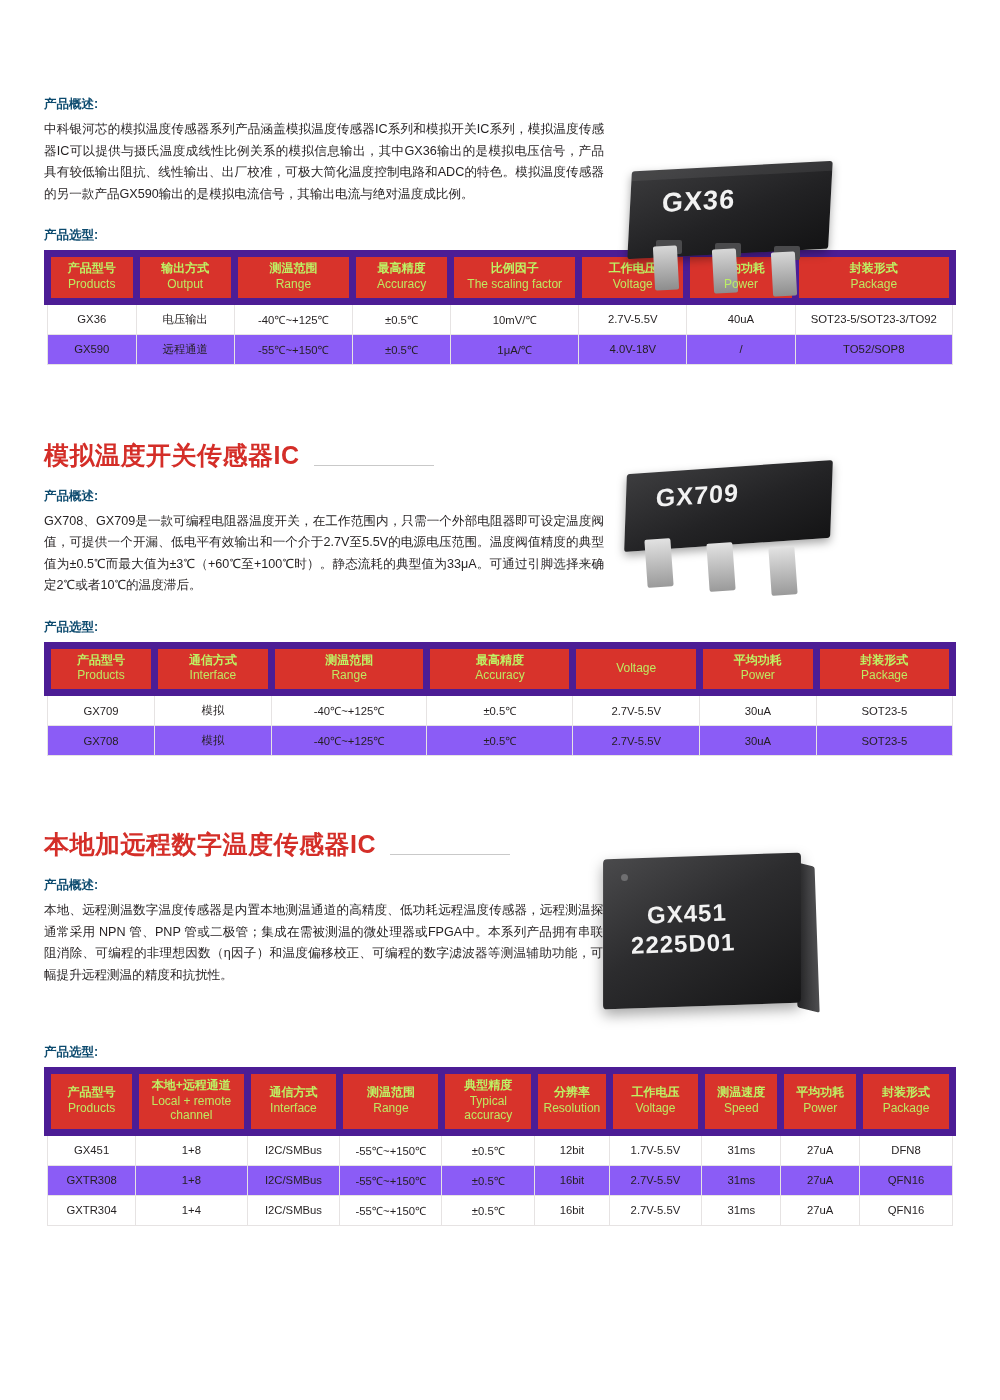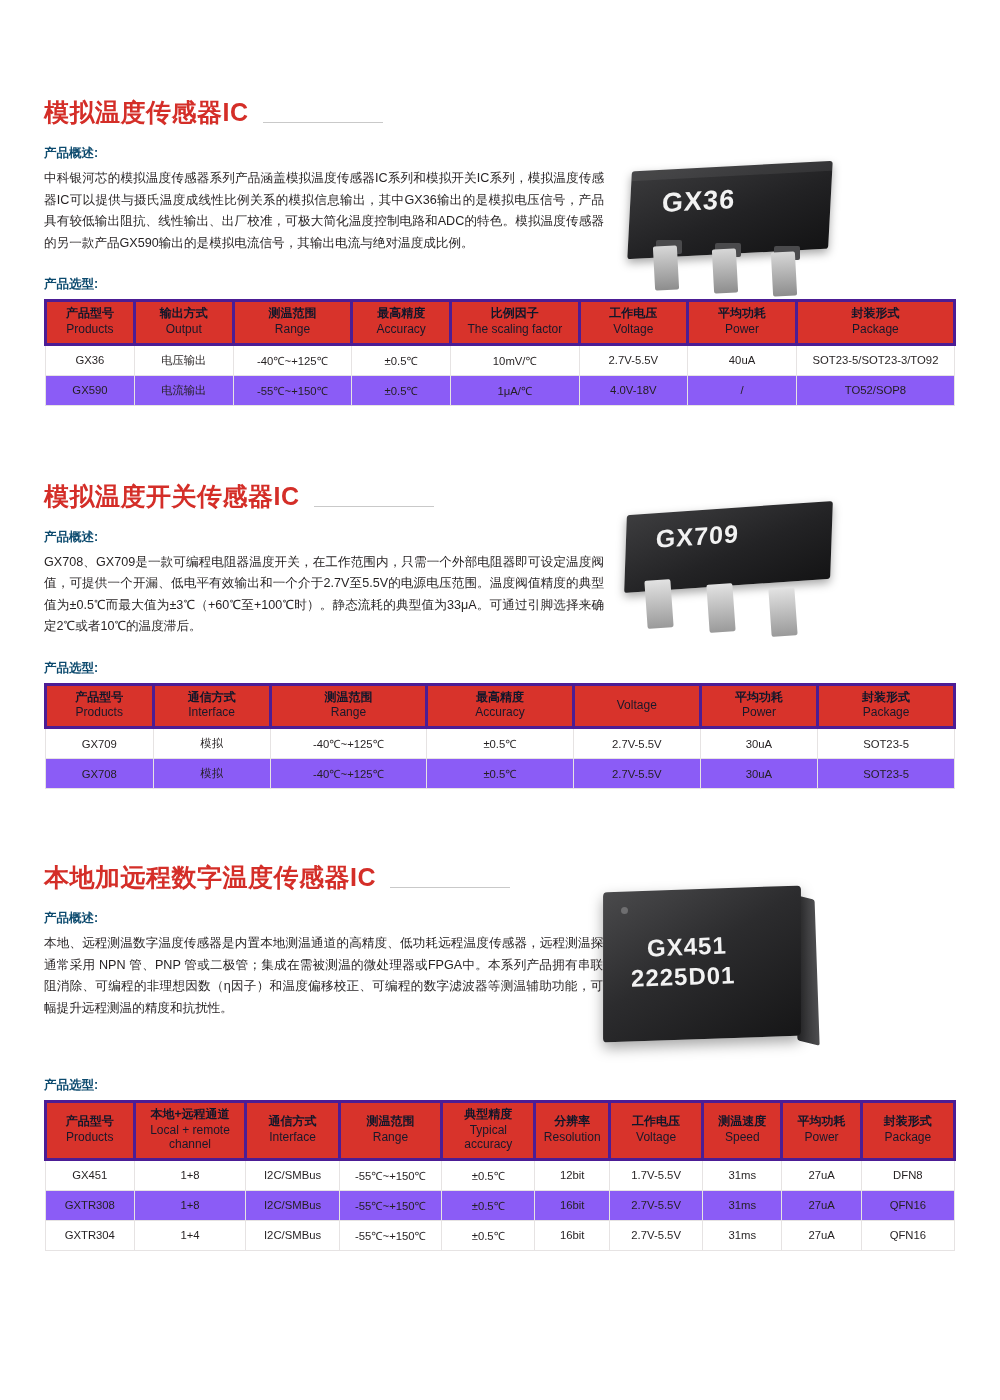--- a/index.html
+++ b/index.html
@@ -176,22 +176,22 @@
 
   
   table.spec {
     border-collapse: collapse;
     width: 100%;
     margin-top: 4px;
     table-layout: fixed;
   }
   table.spec th {
     background: #d8332b;
-    color: #0f172a;
-    border: 3px solid #4c1d95;
+    color: #bef264;
+    border: 7px solid #4c1d95;
     padding: 5px 2px 6px 2px;
     font-weight: bold;
     line-height: 1.15;
   }
   table.spec th .zh { font-size: 12px; display: block; }
   table.spec th .en { font-size: 12px; display: block; font-weight: normal; opacity: 0.95; margin-top: 2px; }
   table.spec td {
     border: 1px solid #e6e3e3;
     text-align: center;
     font-size: 11.3px;
@@ -220,24 +220,20 @@
       <div class="body"></div>
       <div class="legtop" style="left:36px; top:86px;"></div>
       <div class="legtop" style="left:95px; top:89px;"></div>
       <div class="legtop" style="left:154px; top:92px;"></div>
       <div class="leg l1"></div>
       <div class="leg l2"></div>
       <div class="leg l3"></div>
       <div class="chip-label lbl">GX36</div>
     </div>
 
-    <div class="sec-title-wrap">
-      <div class="sec-title">模拟温度传感器IC</div>
-      <div class="sec-title-rule"></div>
-    </div>
 
     <div class="sub-label">产品概述:</div>
     <div class="body-text">中科银河芯的模拟温度传感器系列产品涵盖模拟温度传感器IC系列和模拟开关IC系列，模拟温度传感器IC可以提供与摄氏温度成线性比例关系的模拟信息输出，其中GX36输出的是模拟电压信号，产品具有较低输出阻抗、线性输出、出厂校准，可极大简化温度控制电路和ADC的特色。模拟温度传感器的另一款产品GX590输出的是模拟电流信号，其输出电流与绝对温度成比例。</div>
 
     <div class="sub-label spaced">产品选型:</div>
 
     <table class="spec">
       <colgroup>
         <col style="width:9%">
           <col style="width:10%">
@@ -290,21 +286,21 @@
           <td>电压输出</td>
           <td>-40℃~+125℃</td>
           <td>±0.5℃</td>
           <td>10mV/℃</td>
           <td>2.7V-5.5V</td>
           <td>40uA</td>
           <td>SOT23-5/SOT23-3/TO92</td>
         </tr>
         <tr class="even">
           <td>GX590</td>
-          <td>电流输出</td>
+          <td>远程通道</td>
           <td>-55℃~+150℃</td>
           <td>±0.5℃</td>
           <td>1μA/℃</td>
           <td>4.0V-18V</td>
           <td>/</td>
           <td>TO52/SOP8</td>
         </tr>
       </tbody>
     </table>
   </div>

